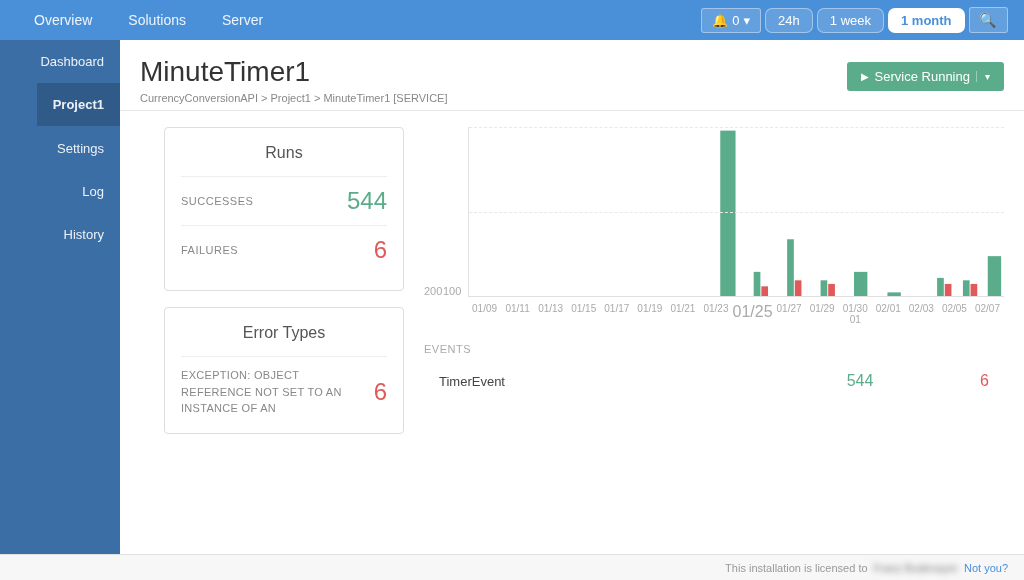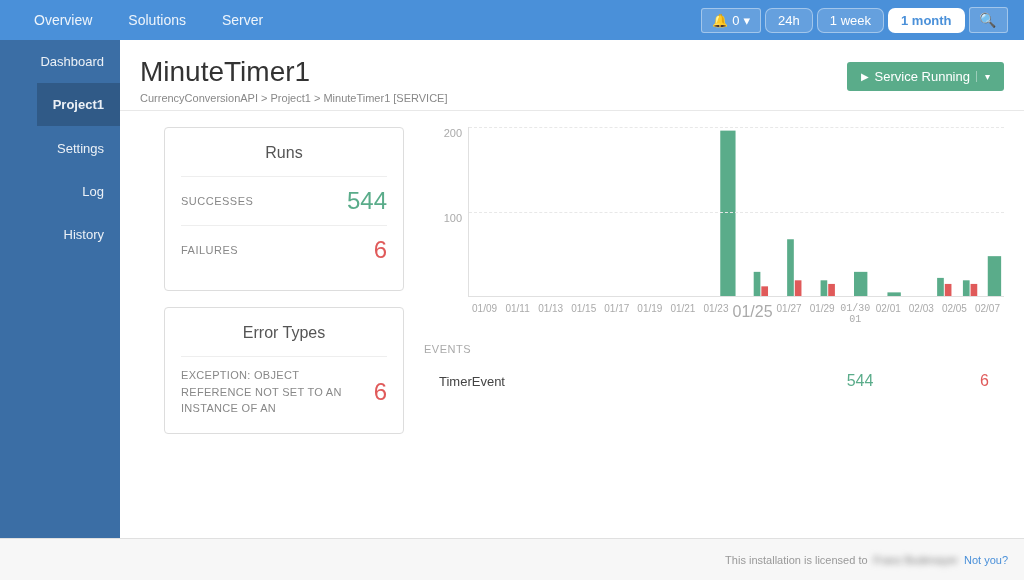--- a/index.html
+++ b/index.html
@@ -214,21 +214,21 @@
     .events-table td.num-red { color: #e05a5a; text-align: right; font-size: 16px; font-weight: 300; }
 
     
     .footer {
       position: fixed;
       bottom: 0;
       left: 0;
       right: 0;
       background: #f7f7f7;
       border-top: 1px solid #e0e0e0;
-      height: 42px;
+      height: 26px;
       display: flex;
       align-items: center;
       justify-content: flex-end;
       padding: 0 16px;
       font-size: 11px;
       color: #999;
       gap: 6px;
     }
     .footer-link { color: #4a90d9; cursor: pointer; }
   </style>
@@ -302,21 +302,21 @@
             <span class="stat-value-red">6</span>
           </div>
         </div>
 
       </div>
 
       <div class="right-col">
 
         <div style="position:relative; height:200px;">
 
-          <div style="position:absolute;left:0;top:0;bottom:30px;width:44px;display:flex;flex-direction:column;justify-content:space-between;align-items:flex-end;padding-right:6px;">
+          <div style="position:absolute;left:0;top:0;bottom:30px;width:44px;display:flex;flex-direction:row;justify-content:space-between;align-items:flex-end;padding-right:6px;">
             <span class="y-label">200</span>
             <span class="y-label">100</span>
             <span class="y-label"></span>
           </div>
 
           <div style="position:absolute;left:44px;right:0;top:0;bottom:30px;border-left:1px solid #e0e0e0;border-bottom:1px solid #e0e0e0;">
             
             <div style="position:absolute;top:0;left:0;right:0;border-top:1px dashed #e8e8e8;"></div>
             <div style="position:absolute;top:50%;left:0;right:0;border-top:1px dashed #e8e8e8;"></div>
             
@@ -352,21 +352,21 @@
             <span style="font-size:10px;color:#aaa;flex:1;text-align:center;">01/11</span>
             <span style="font-size:10px;color:#aaa;flex:1;text-align:center;">01/13</span>
             <span style="font-size:10px;color:#aaa;flex:1;text-align:center;">01/15</span>
             <span style="font-size:10px;color:#aaa;flex:1;text-align:center;">01/17</span>
             <span style="font-size:10px;color:#aaa;flex:1;text-align:center;">01/19</span>
             <span style="font-size:10px;color:#aaa;flex:1;text-align:center;">01/21</span>
             <span style="font-size:10px;color:#aaa;flex:1;text-align:center;">01/23</span>
             <span style="font-size:16px;color:#aaa;flex:1;text-align:center;">01/25</span>
             <span style="font-size:10px;color:#aaa;flex:1;text-align:center;">01/27</span>
             <span style="font-size:10px;color:#aaa;flex:1;text-align:center;">01/29</span>
-            <span style="font-size:10px;color:#aaa;flex:1;text-align:center;font-family:Liberation Mono, monospace;">01/30 01</span>
+            <span style="font-size:10px;color:#aaa;flex:1;text-align:center;">01/30 01</span>
             <span style="font-size:10px;color:#aaa;flex:1;text-align:center;">02/01</span>
             <span style="font-size:10px;color:#aaa;flex:1;text-align:center;">02/03</span>
             <span style="font-size:10px;color:#aaa;flex:1;text-align:center;">02/05</span>
             <span style="font-size:10px;color:#aaa;flex:1;text-align:center;">02/07</span>
           </div>
         </div>
 
         <div class="events-section">
           <div class="events-label">EVENTS</div>
           <table class="events-table">

